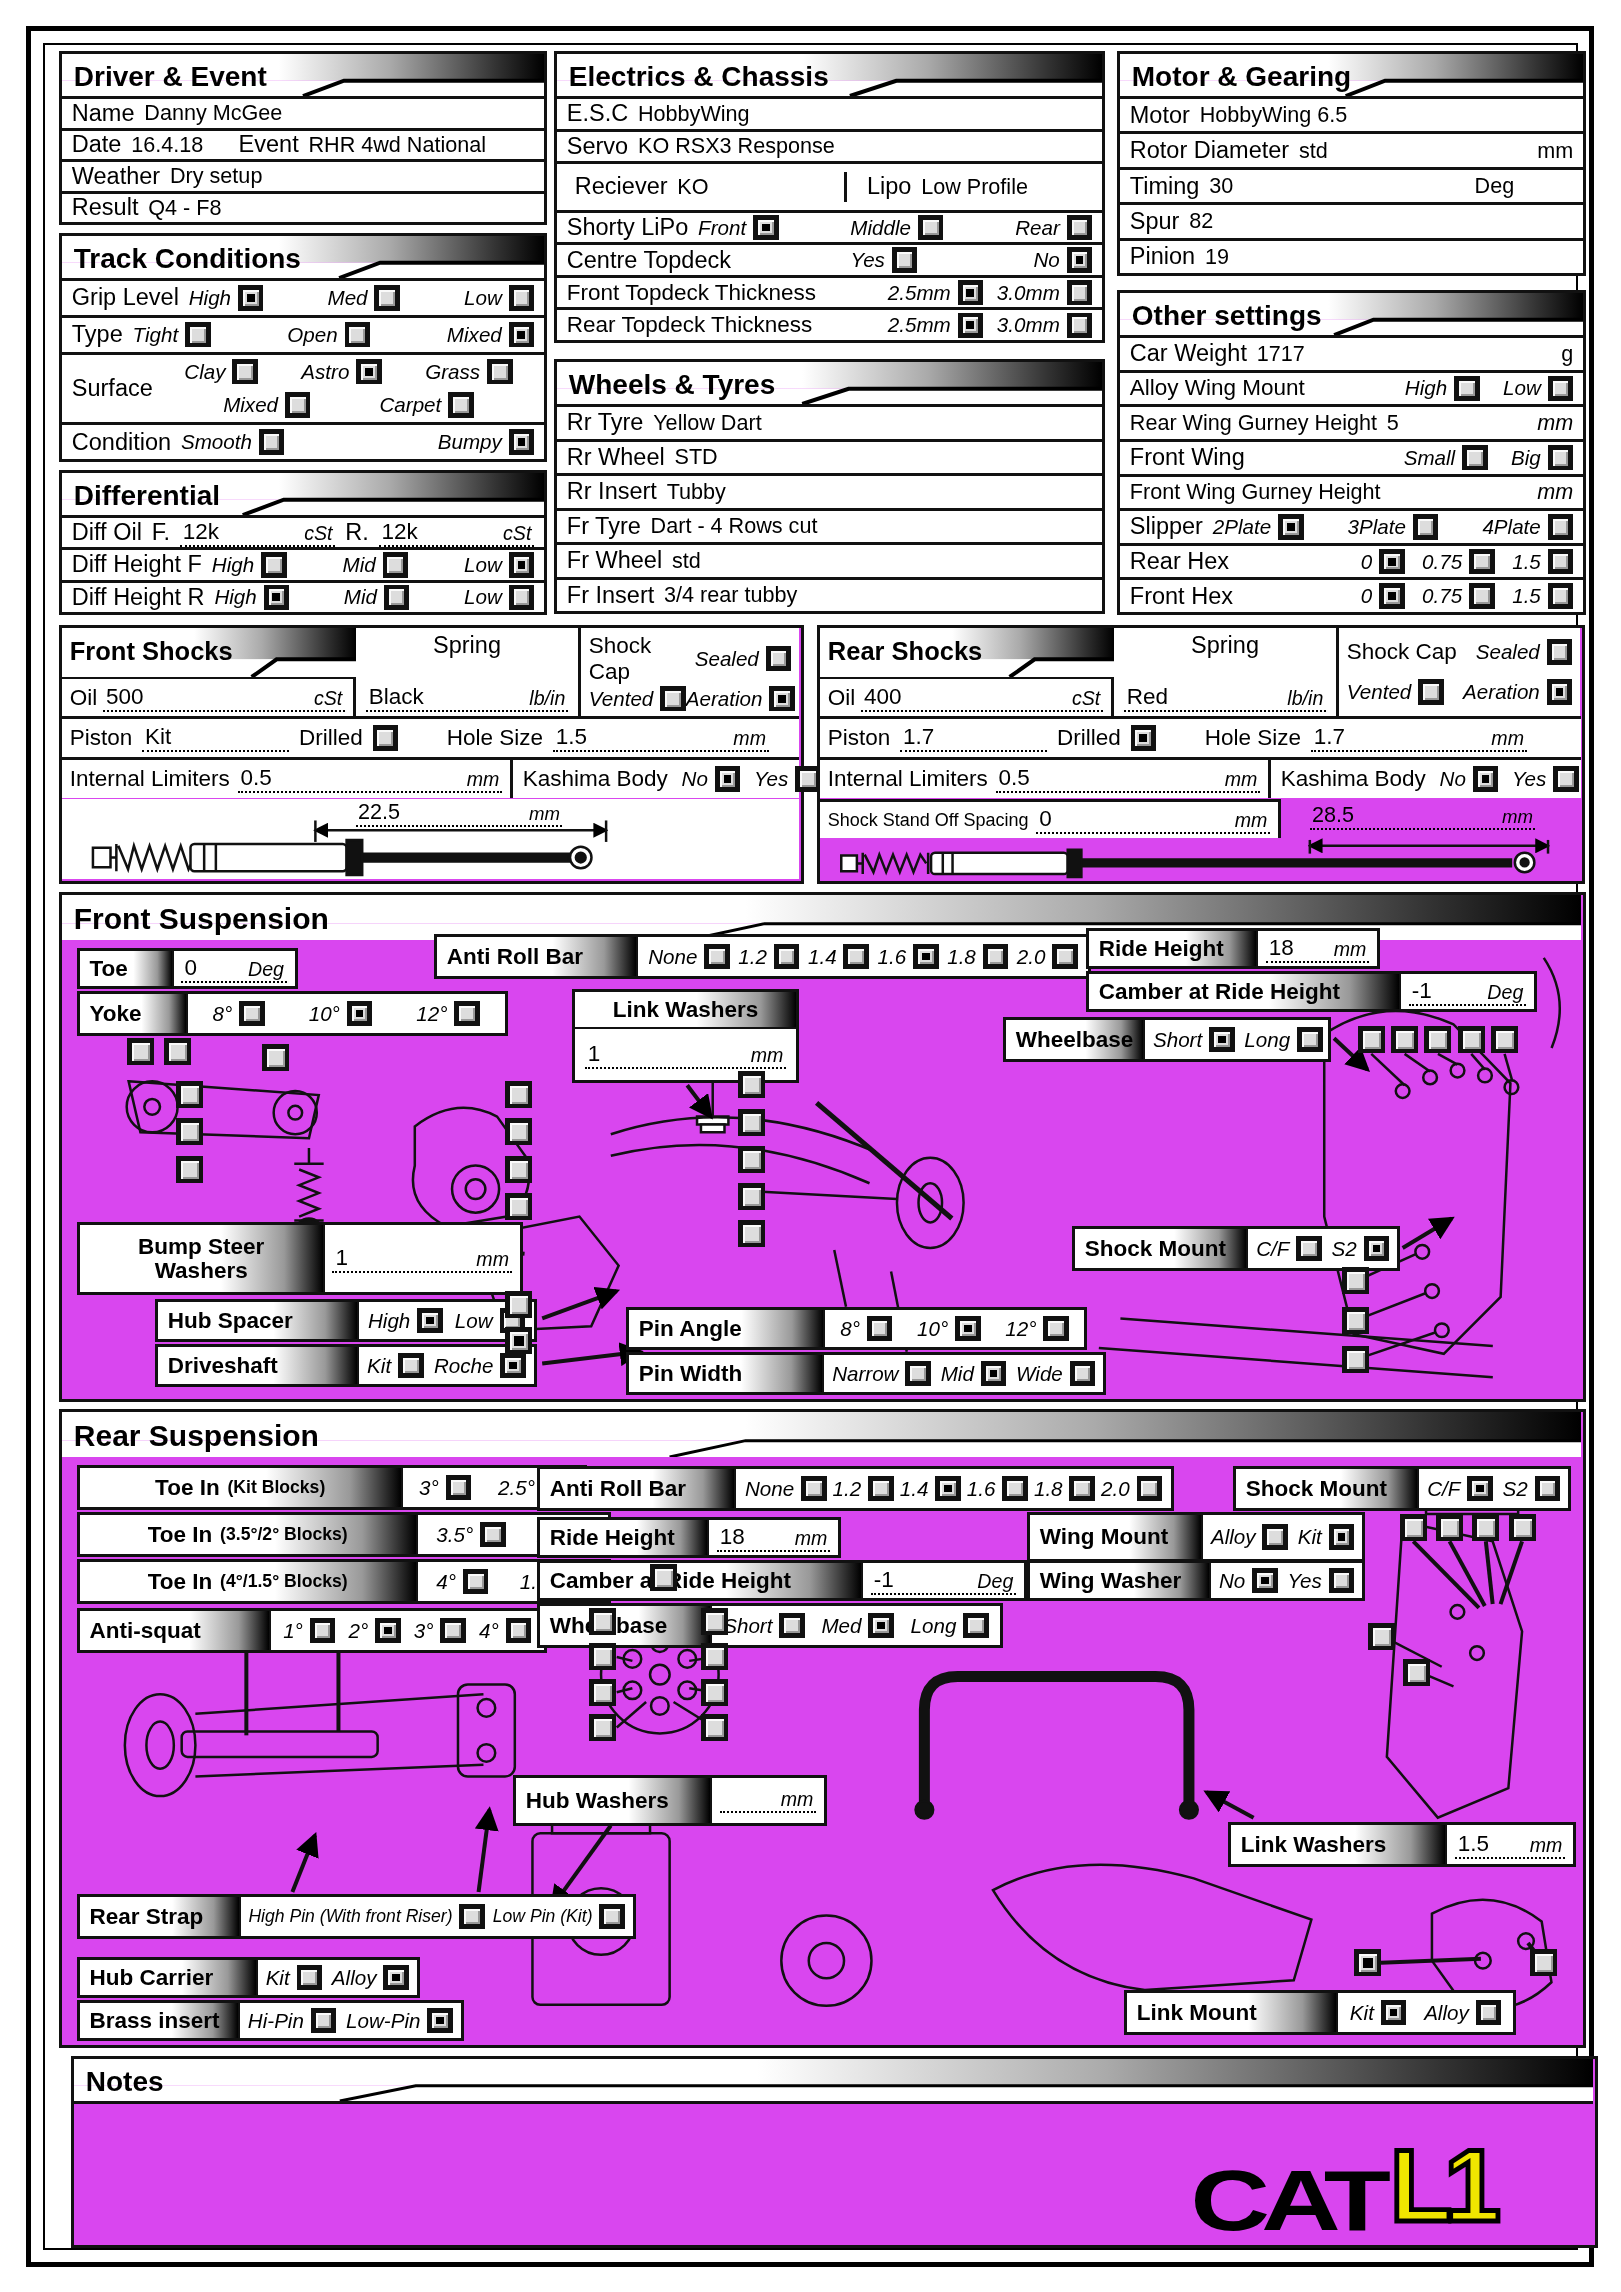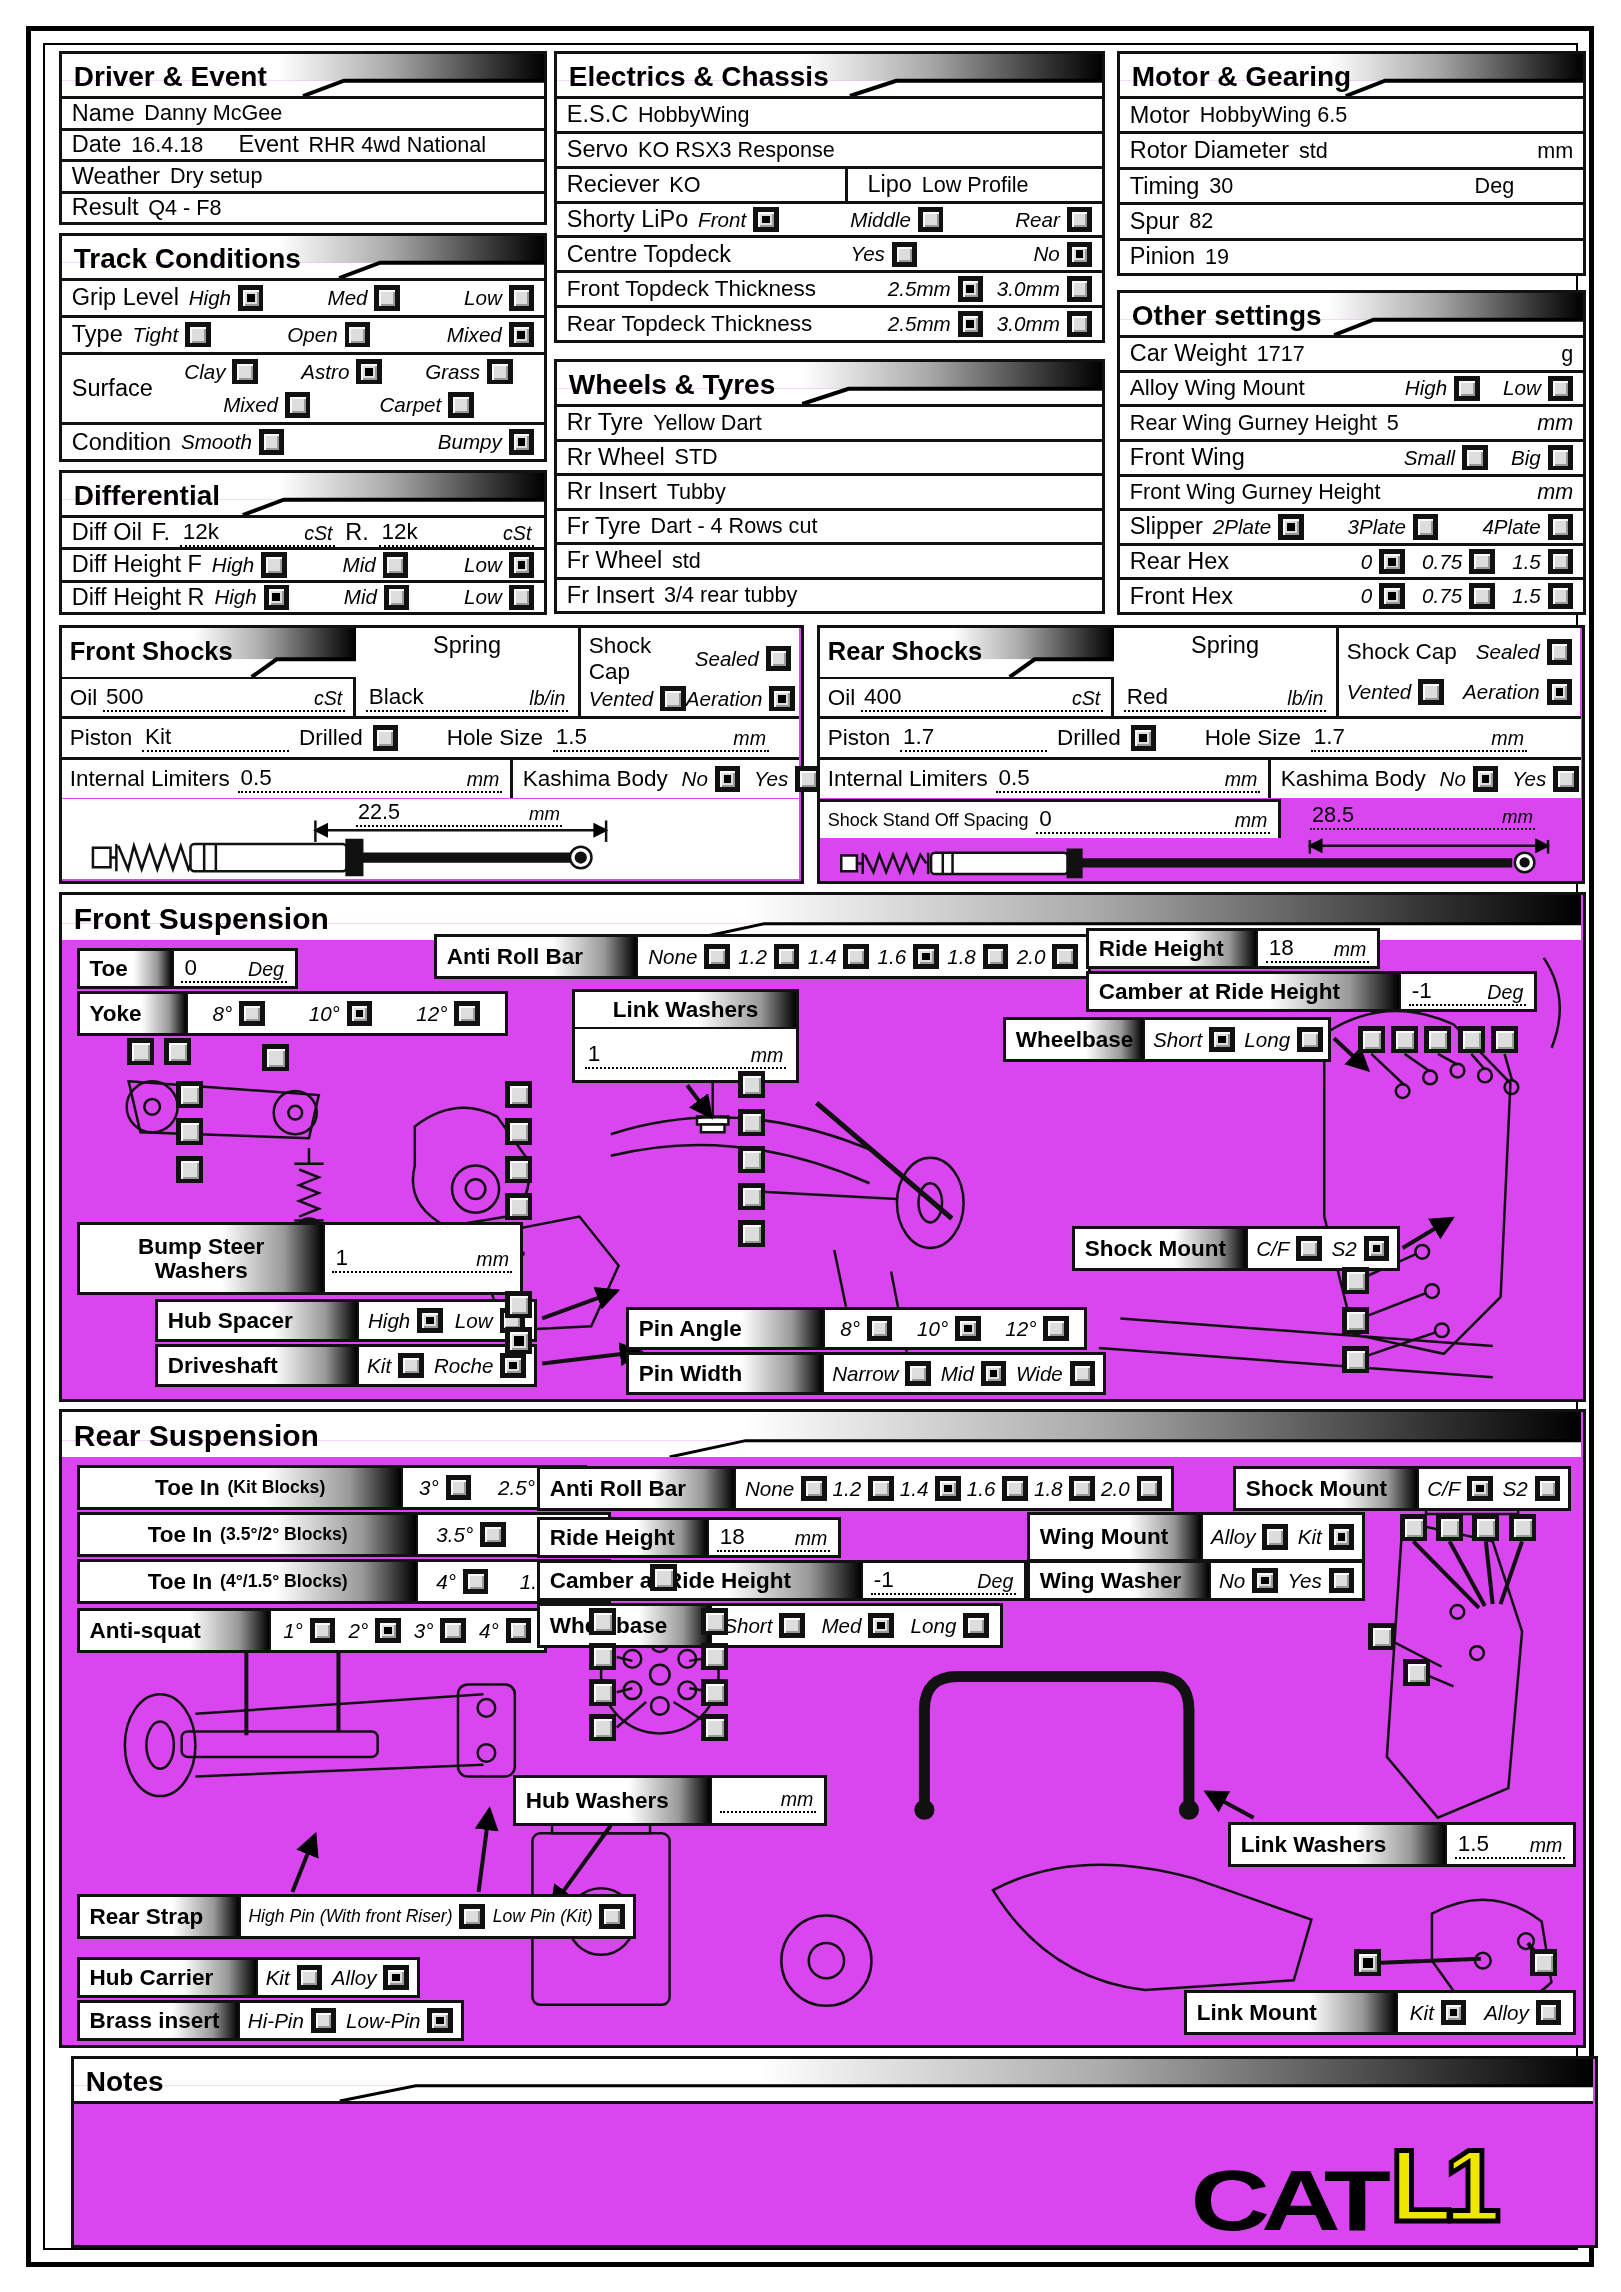--- a/index.html
+++ b/index.html
@@ -256,21 +256,21 @@
   <h2>Electrics &amp; Chassis</h2>
  </div>
  <div class="srow">
         <span class="lab">E.S.C</span>
         <span class="val">HobbyWing</span>
       </div>
  <div class="srow">
         <span class="lab">Servo</span>
         <span class="val">KO RSX3 Response</span>
       </div>
- <div class="srow" style="padding:0">
+ <div class="srow" style="padding:8px">
   <span class="split" style="padding:0 9.8px;flex:1.15">
           <span class="lab">Reciever</span>
           <span class="val">KO</span>
         </span>
   <span class="vdiv"></span>
   <span class="split" style="padding:0 9.8px">
           <span class="lab">Lipo</span>
           <span class="val">Low Profile</span>
         </span>
       </div>
@@ -1282,21 +1282,21 @@
       </div>
  <div class="tag" style="left:1166px;top:410px;width:348px;height:45px">
   <span class="tl" style="width:216px">Link Washers</span>
   <span class="tb">
           <span class="dv">
             <span class="val">1.5</span>
             <i class="unit">mm</i>
           </span>
         </span>
       </div>
- <div class="tag" style="left:1122px;top:578px;width:392px;height:45px">
+ <div class="tag" style="left:1062px;top:578px;width:392px;height:45px">
   <span class="tl" style="width:211px">Link Mount</span>
   <span class="tb even">
    <span class="opt">
             <em class="olbl">Kit</em>
             <b class="cb on"></b>
           </span>
    <span class="opt">
             <em class="olbl">Alloy</em>
             <b class="cb"></b>
           </span>

